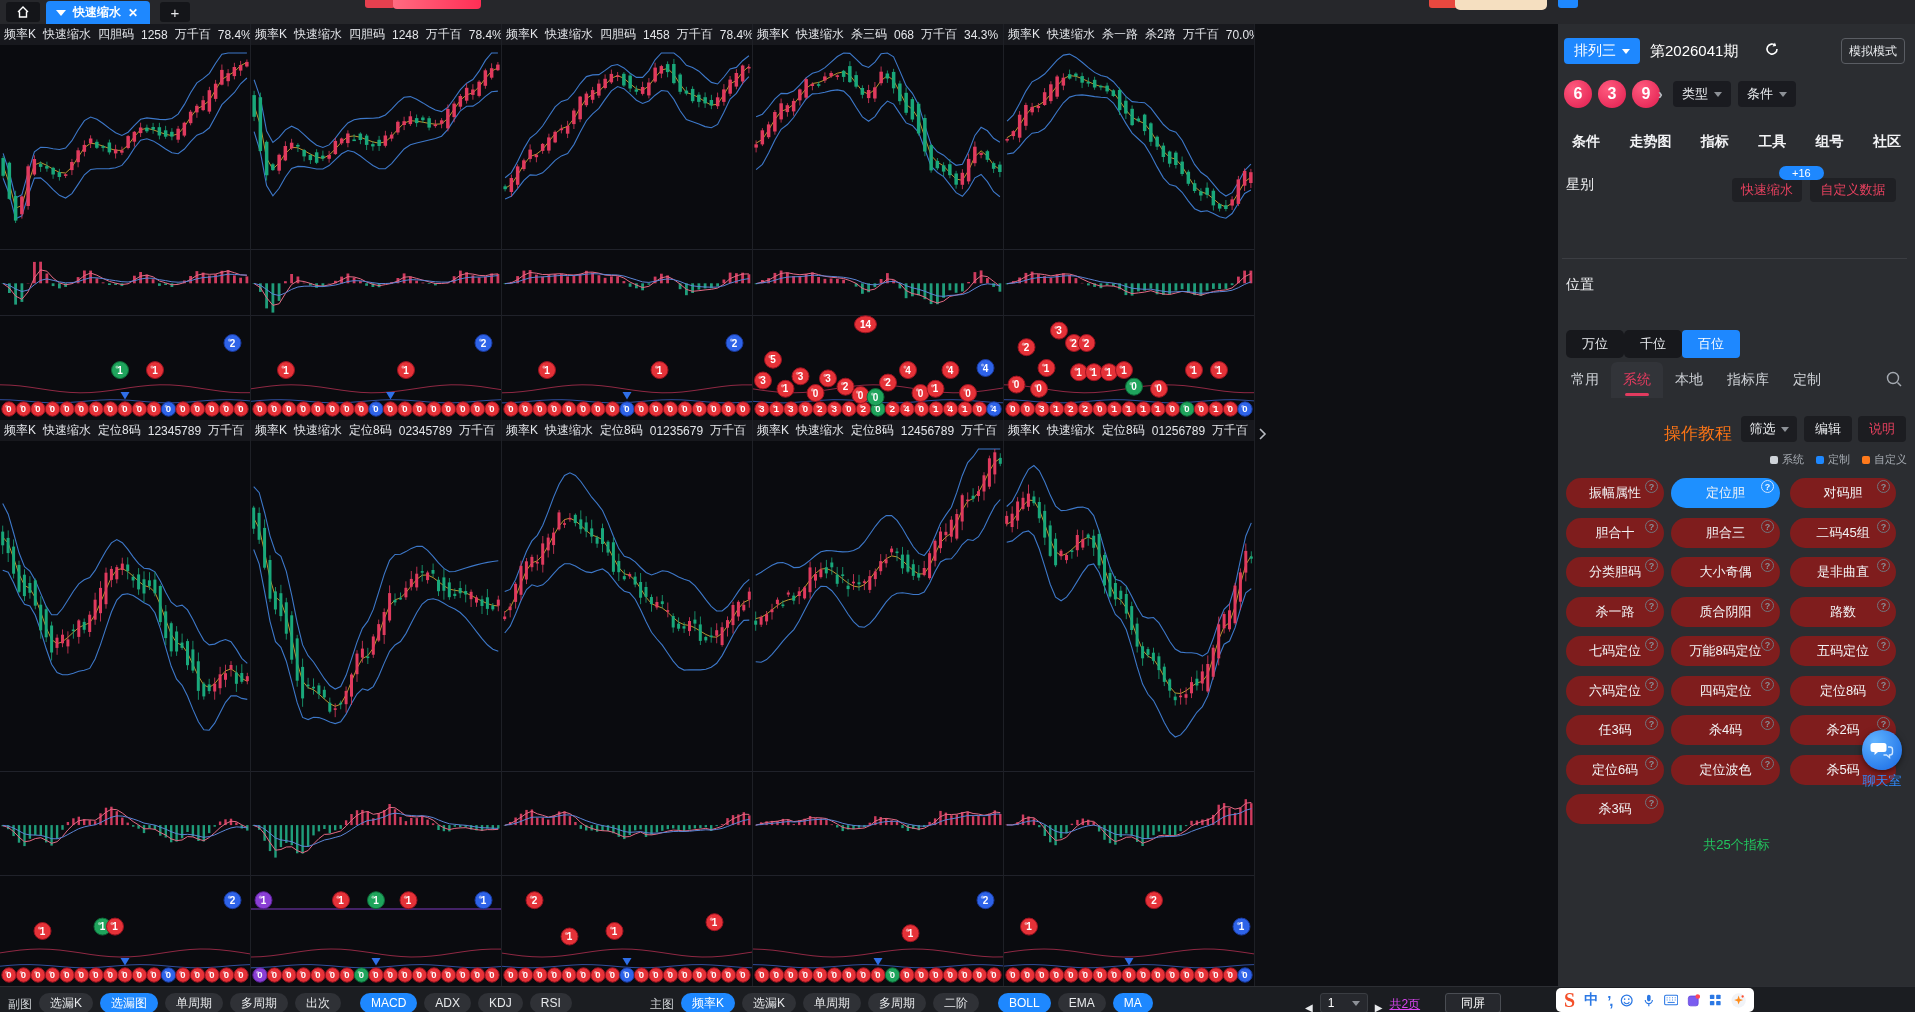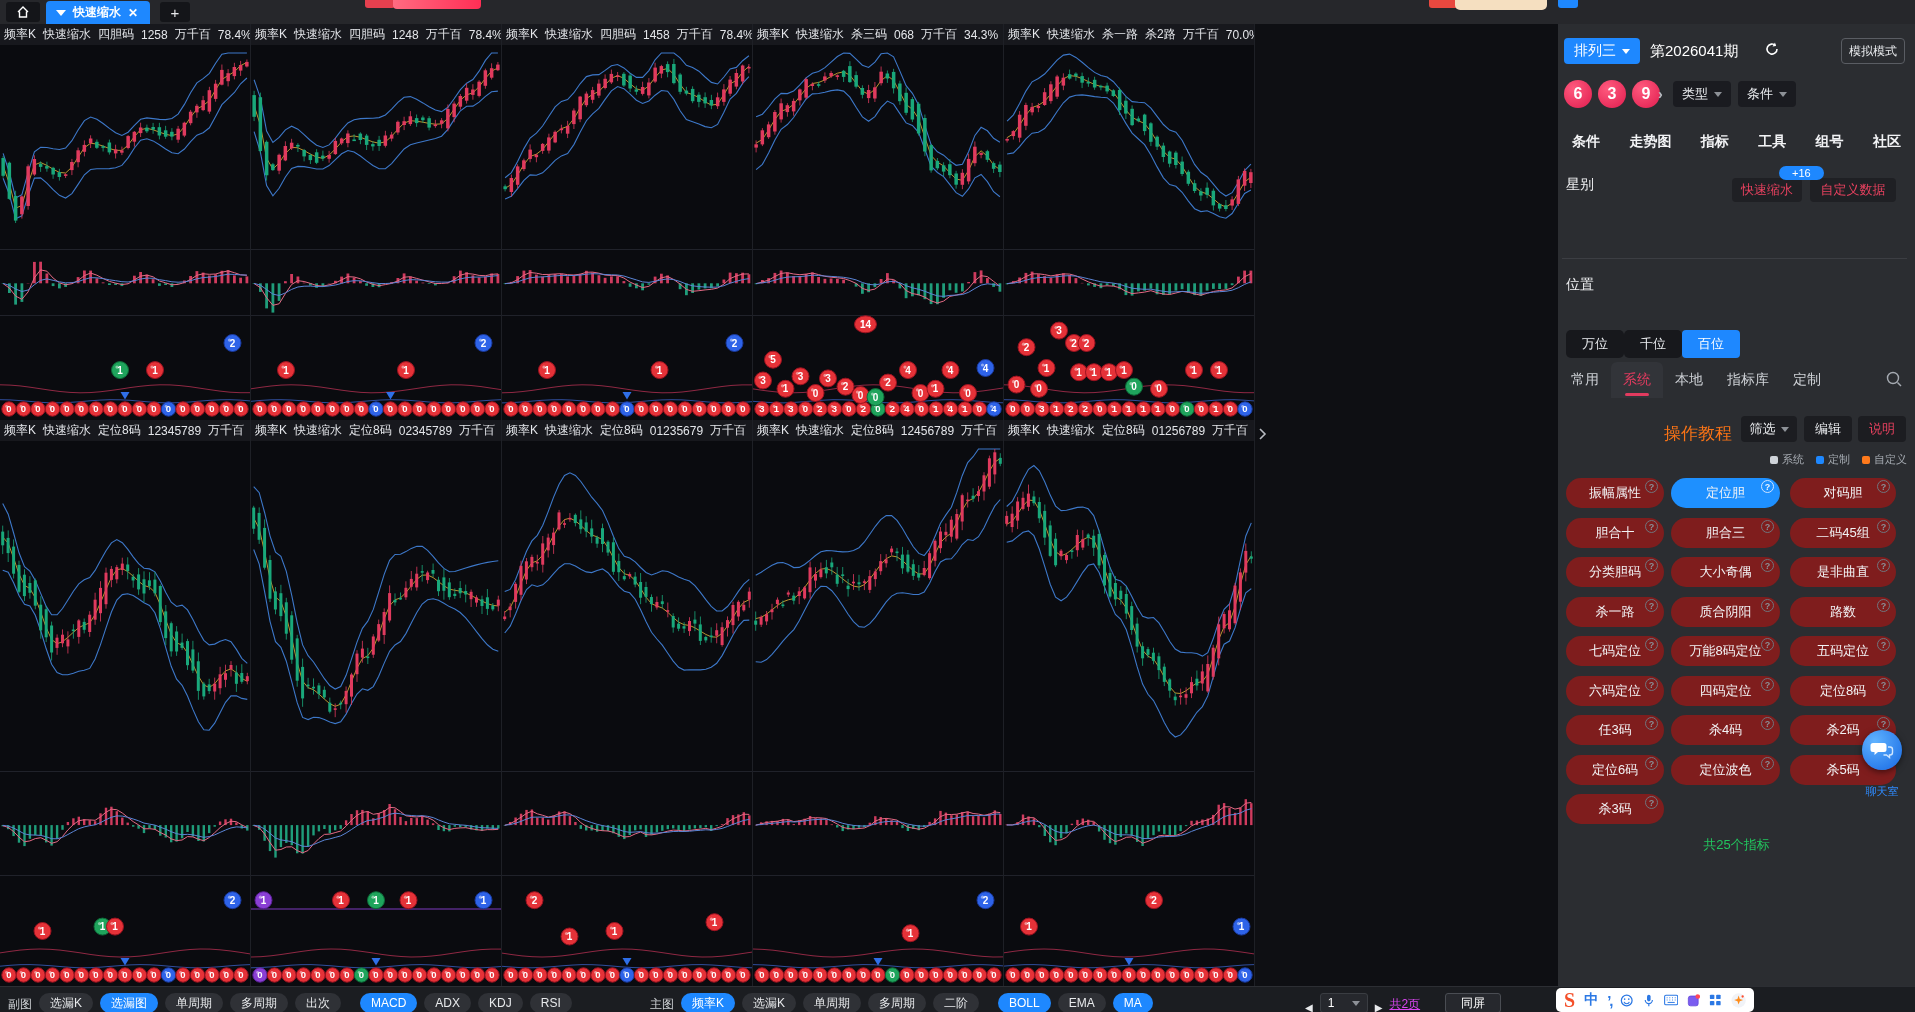--- a/index.html
+++ b/index.html
@@ -60,21 +60,21 @@
   .legend-item{display:flex;gap:4px;align-items:center;color:#a6abb2;font-size:11px;}
   .legend-sw{width:8px;height:8px;border-radius:2px;}
   #ind-grid{position:absolute;left:0;top:454px;width:357px;height:360px;}
   .ind-btn{position:absolute;height:30px;background:#7f1d1d;border-radius:15px;color:#f2f3f5;font-size:13px;display:flex;align-items:center;justify-content:center;}
   .ind-btn.active{background:#1e90ff;}
   .q-ic{position:absolute;right:6px;top:2px;width:13px;height:13px;border:1px solid #70757d;border-radius:50%;color:#8a9097;font-size:9px;line-height:12px;text-align:center;font-weight:bold;}
   .ind-count{left:0;top:812px;width:357px;text-align:center;color:#22c55e;font-size:13px;}
   
   .chat-widget{position:absolute;left:1856px;top:730px;width:52px;height:60px;text-align:center;}
   .chat-circle{width:40px;height:40px;margin:0 auto;border-radius:50%;background:radial-gradient(circle at 32% 28%,#5fb2ff,#1668e3);display:flex;align-items:center;justify-content:center;box-shadow:0 2px 6px rgba(0,0,0,.5);}
-  .chat-label{margin-top:14px;color:#2f8bff;font-size:11px;}
+  .chat-label{margin-top:2px;color:#2f8bff;font-size:13px;}
   
   .bottombar{position:absolute;left:0;top:986px;width:1915px;height:26px;background:#1b1d21;border-top:1px solid #2c2e33;}
   .bb-group{position:absolute;top:0;height:26px;display:flex;align-items:flex-end;gap:7px;}
   .bb-label{color:#cfd2d6;font-size:12px;}
   .bb-btn{height:20px;padding:0 11px;background:#2f3136;border-radius:10px;color:#e8eaec;font-size:12px;display:flex;align-items:center;justify-content:center;white-space:nowrap;}
   .bb-btn.active{background:#1e88ff;color:#fff;}
   .bb-btn.gap{margin-left:12px;}
   .pager{left:1305px;}
   .pg-arrow{color:#e8eaec;font-size:10px;}
   .pg-box{width:48px;height:20px;background:#26282d;border:1px solid #3a3d42;border-radius:3px;display:flex;align-items:center;justify-content:space-between;padding:0 7px;color:#fff;font-size:12px;}

